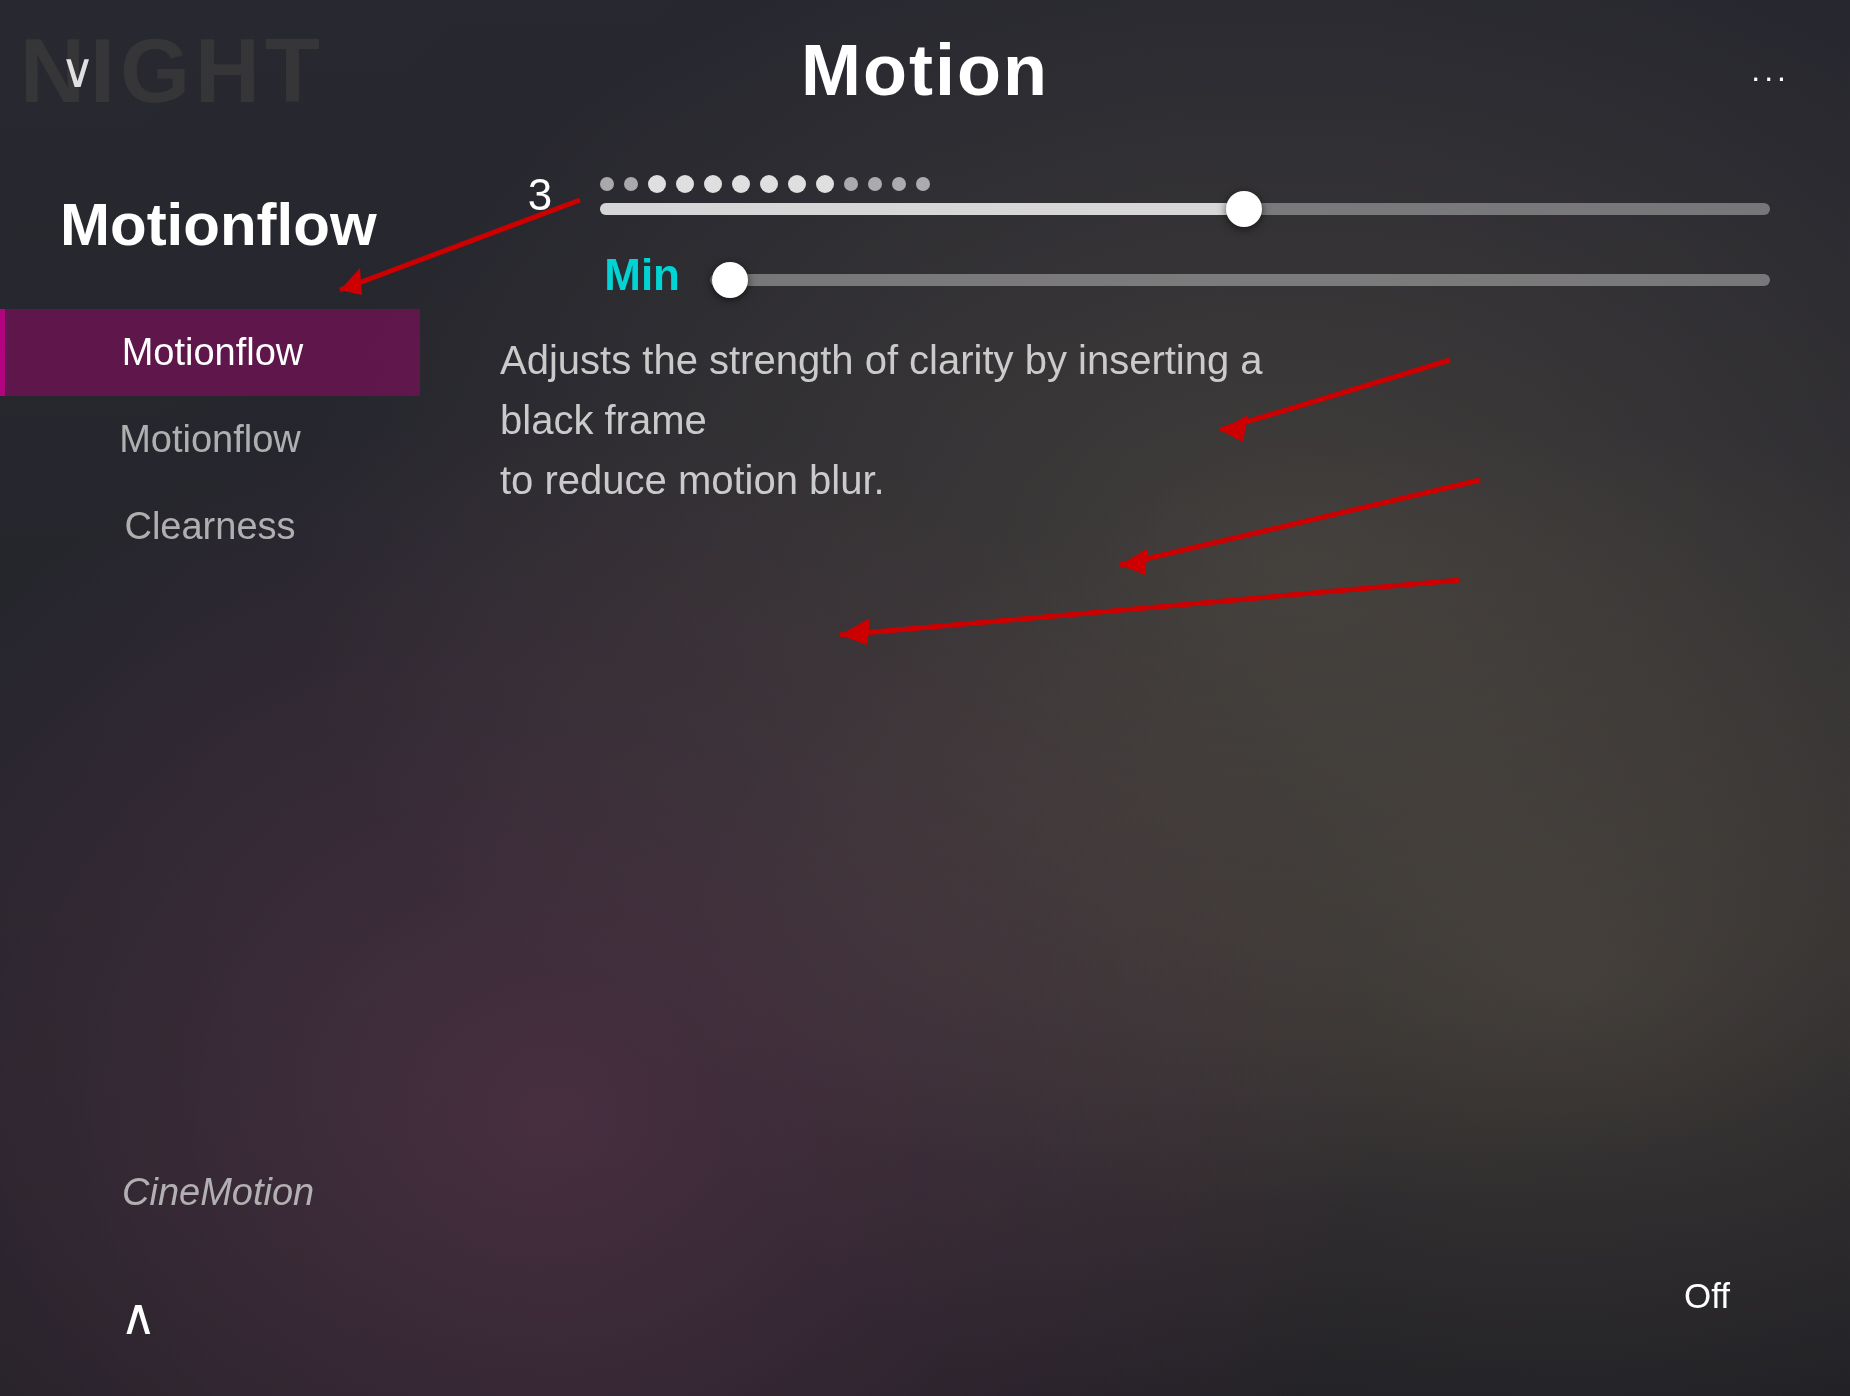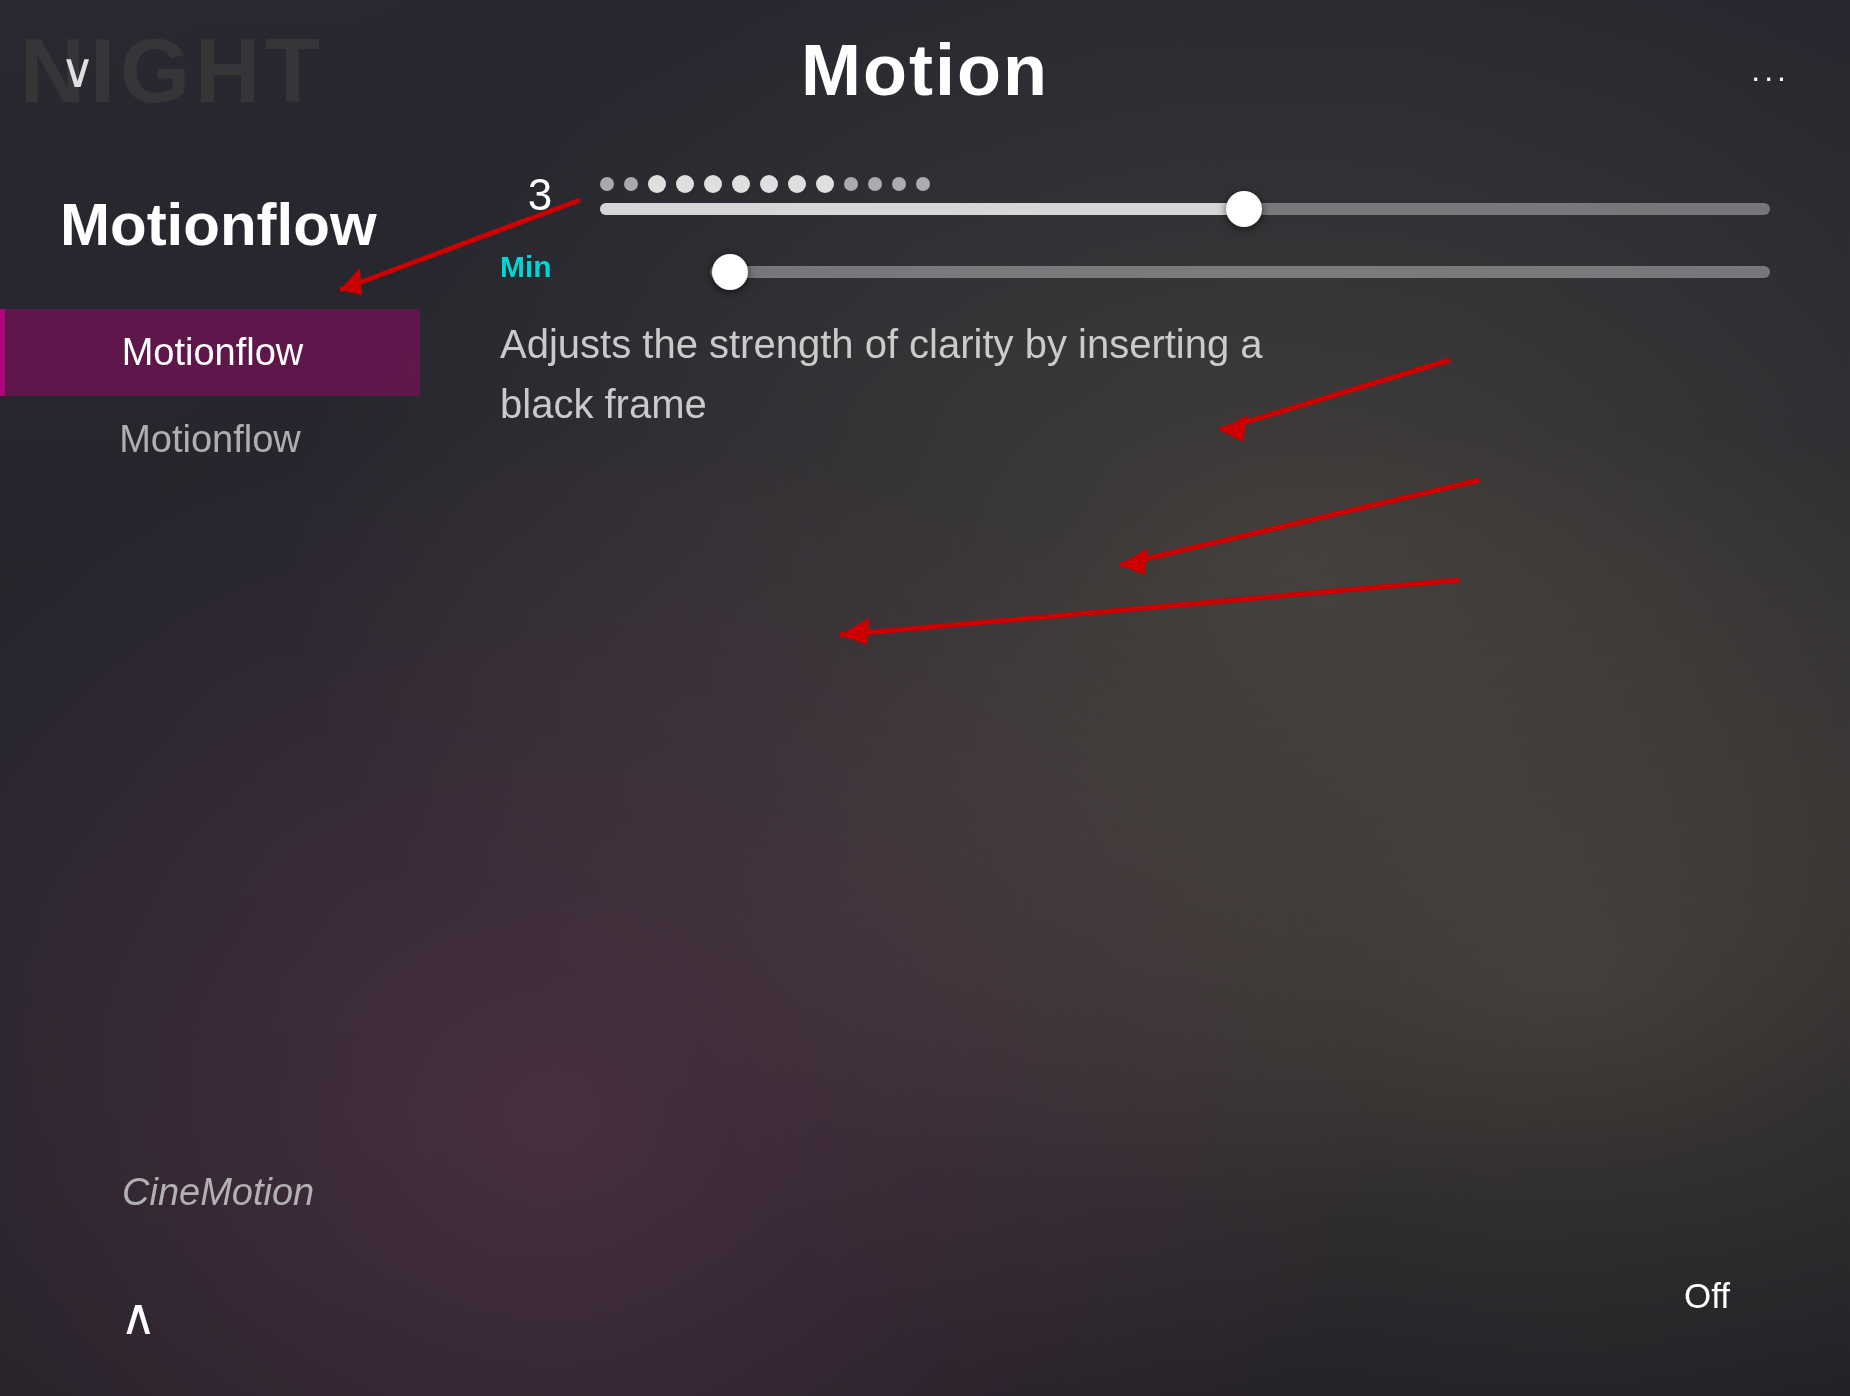--- a/index.html
+++ b/index.html
@@ -167,23 +167,24 @@
     }
 
     
     .min-row {
       display: flex;
       align-items: center;
       margin-bottom: 20px;
     }
 
     .min-label {
-      font-size: 30px;
+      font-size: 44px;
       color: #00d4d4;
       min-width: 180px;
+      text-align: right;
       margin-right: 30px;
       font-weight: bold;
     }
 
     
     .description-text {
       font-size: 40px;
       color: rgba(220, 220, 220, 0.9);
       line-height: 1.5;
       max-width: 800px;
@@ -300,20 +301,23 @@
 
     <div class="sidebar">
       <div class="sidebar-section-title">Motionflow</div>
 
       <div class="sidebar-item active">
         <span>Motionflow</span>
       </div>
       <div class="sidebar-item">
         <span>Motionflow</span>
       </div>
+      <div class="sidebar-item">
+        <span>Clearness</span>
+      </div>
 
       <div style="position:absolute; bottom: 160px; left:0; right:0; padding: 0 62px; font-style: italic;">
         <div class="sidebar-item">
           <span>CineMotion</span>
         </div>
       </div>
 
       <div class="up-chevron" style="position:absolute; bottom:40px; left:60px;">∧</div>
     </div>
 
@@ -351,20 +355,21 @@
         <div class="min-label">Min</div>
         <div style="flex:1; position:relative;">
           <div class="clearness-slider">
             <div class="thumb" style="left: 2px;"></div>
           </div>
         </div>
       </div>
 
       <div class="description-text">
         <span>Adjusts the strength of clarity by inserting a black frame</span><br>
+        <span>to reduce motion blur.</span>
       </div>
 
       <div style="position: absolute; bottom: 80px; right: 80px;">
         <div class="off-value">Off</div>
       </div>
 
     </div>
 
   </div>
 

